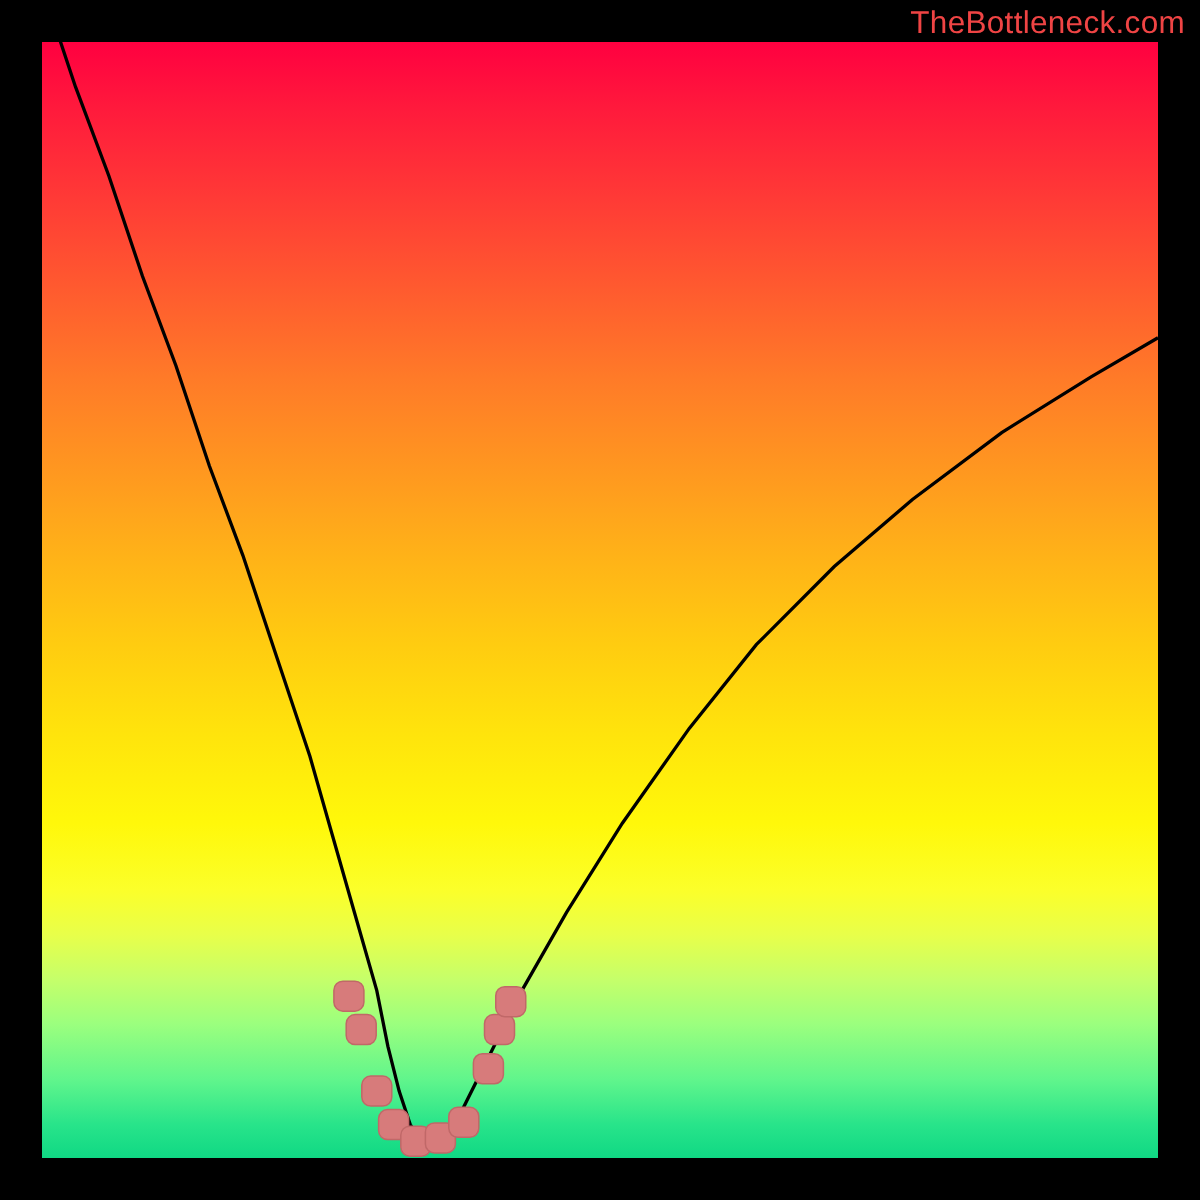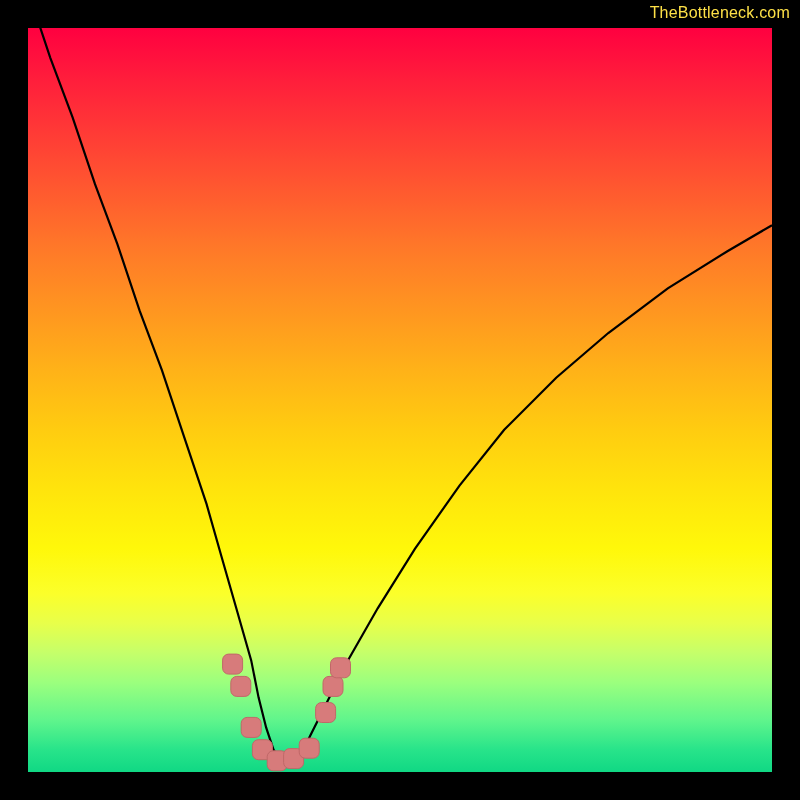--- a/index.html
+++ b/index.html
@@ -43,22 +43,22 @@
       #9bff7e 88%,
       #60f58c 93%,
       #28e48a 97%,
       #10d884 100%
     );
   }
   .watermark {
     position: absolute;
     top: 4px;
     right: 10px;
-    color: #fde047;
-    font-size: 16px;
+    color: #ef4444;
+    font-size: 21px;
     font-weight: 500;
     letter-spacing: 0.2px;
     z-index: 10;
     user-select: none;
   }
   svg.curve {
     position: absolute;
     top: 0;
     left: 0;
     width: 744px;

